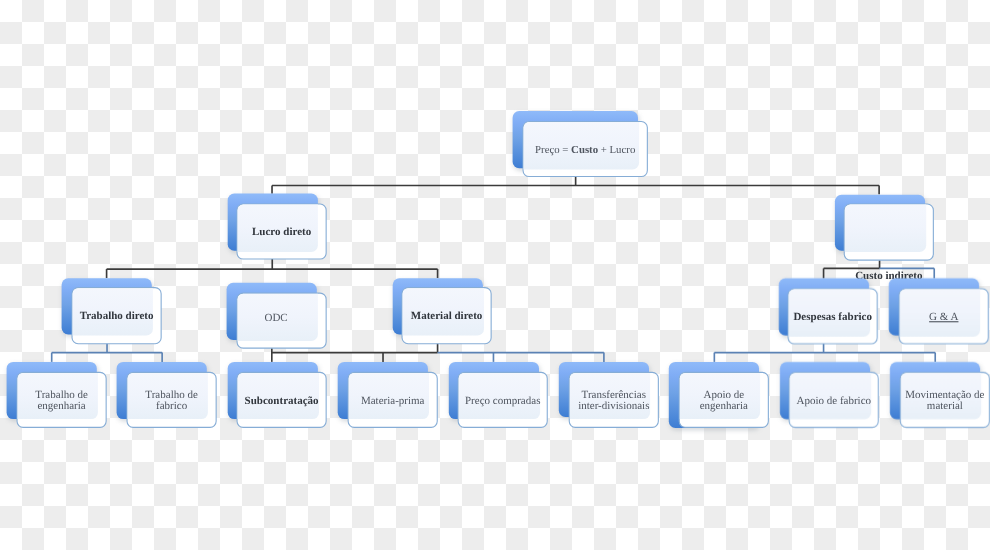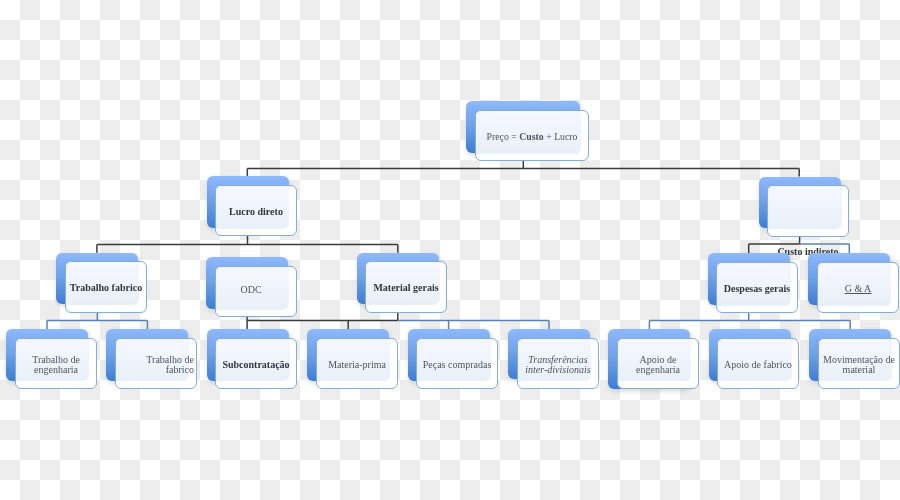--- a/index.html
+++ b/index.html
@@ -92,45 +92,45 @@
           <div class="tint" style="width: 74.4px; height: 43.9px;"></div>
         </div>
         <div class="label b" style="left: 8.6px; top: 9.6px; width: 82px; height: 51.5px; margin-top: 40px;">Custo indireto</div>
       </div>
       <div class="node" style="left: 56.3px; top: 252.8px; width: 82px; height: 51.5px;">
         <div class="shadow"></div>
         <div class="back"></div>
         <div class="front" style="left: 8.6px; top: 8.6px; width: 82px; height: 51.5px;">
           <div class="tint" style="width: 74.4px; height: 43.9px;"></div>
         </div>
-        <div class="label b" style="left: 8.6px; top: 9.6px; width: 82px; height: 51.5px;">Trabalho fabrico</div>
+        <div class="label b" style="left: 8.6px; top: 9.6px; width: 82px; height: 51.5px;">Trabalho direto</div>
       </div>
       <div class="node" style="left: 206.1px; top: 257.2px; width: 82px; height: 51.5px;">
         <div class="shadow"></div>
         <div class="back"></div>
         <div class="front" style="left: 8.6px; top: 8.6px; width: 82px; height: 51.5px;">
           <div class="tint" style="width: 74.4px; height: 43.9px;"></div>
         </div>
         <div class="label" style="left: 8.6px; top: 7px; width: 72px; height: 51.5px;">ODC</div>
       </div>
       <div class="node" style="left: 356.8px; top: 252.8px; width: 82px; height: 51.5px;">
         <div class="shadow"></div>
         <div class="back"></div>
         <div class="front" style="left: 8.6px; top: 8.6px; width: 82px; height: 51.5px;">
           <div class="tint" style="width: 74.4px; height: 43.9px;"></div>
         </div>
-        <div class="label b" style="left: 8.6px; top: 9.6px; width: 82px; height: 51.5px;">Material gerais</div>
+        <div class="label b" style="left: 8.6px; top: 9.6px; width: 82px; height: 51.5px;">Material direto</div>
       </div>
       <div class="node" style="left: 707.7px; top: 253.2px; width: 82px; height: 51.5px;">
         <div class="shadow"></div>
         <div class="back"></div>
         <div class="front" style="left: 8.6px; top: 8.6px; width: 82px; height: 51.5px;">
           <div class="tint" style="width: 74.4px; height: 43.9px;"></div>
         </div>
-        <div class="label b" style="left: 8.6px; top: 9.6px; width: 82px; height: 51.5px;">Despesas gerais</div>
+        <div class="label b" style="left: 8.6px; top: 9.6px; width: 82px; height: 51.5px;">Despesas fabrico</div>
       </div>
       <div class="node" style="left: 808.3px; top: 253.3px; width: 82px; height: 51.5px;">
         <div class="shadow"></div>
         <div class="back"></div>
         <div class="front" style="left: 8.6px; top: 8.6px; width: 82px; height: 51.5px;">
           <div class="tint" style="width: 74.4px; height: 43.9px;"></div>
         </div>
         <div class="label" style="left: 8.6px; top: 9.6px; width: 82px; height: 51.5px; text-decoration: underline;">G &amp; A</div>
       </div>
       <div class="node" style="left: 6px; top: 329px; width: 82px; height: 51.5px;">
@@ -140,21 +140,21 @@
           <div class="tint" style="width: 74.4px; height: 43.9px;"></div>
         </div>
         <div class="label" style="left: 8.6px; top: 9.6px; width: 82px; height: 51.5px;">Trabalho de engenharia</div>
       </div>
       <div class="node" style="left: 106.4px; top: 329px; width: 82px; height: 51.5px;">
         <div class="shadow"></div>
         <div class="back"></div>
         <div class="front" style="left: 8.6px; top: 8.6px; width: 82px; height: 51.5px;">
           <div class="tint" style="width: 74.4px; height: 43.9px;"></div>
         </div>
-        <div class="label" style="left: 8.6px; top: 9.6px; width: 82px; height: 51.5px; text-align: right;">Trabalho de fabrico</div>
+        <div class="label" style="left: 8.6px; top: 9.6px; width: 82px; height: 51.5px;">Trabalho de fabrico</div>
       </div>
       <div class="node" style="left: 206.8px; top: 329px; width: 82px; height: 51.5px;">
         <div class="shadow"></div>
         <div class="back"></div>
         <div class="front" style="left: 8.6px; top: 8.6px; width: 82px; height: 51.5px;">
           <div class="tint" style="width: 74.4px; height: 43.9px;"></div>
         </div>
         <div class="label b" style="left: 8.6px; top: 9.6px; width: 82px; height: 51.5px;">Subcontratação</div>
       </div>
       <div class="node" style="left: 307.2px; top: 329px; width: 82px; height: 51.5px;">
@@ -164,23 +164,23 @@
           <div class="tint" style="width: 74.4px; height: 43.9px;"></div>
         </div>
         <div class="label" style="left: 8.6px; top: 9.6px; width: 82px; height: 51.5px; text-align: right;">Materia-prima</div>
       </div>
       <div class="node" style="left: 407.6px; top: 329px; width: 82px; height: 51.5px;">
         <div class="shadow"></div>
         <div class="back"></div>
         <div class="front" style="left: 8.6px; top: 8.6px; width: 82px; height: 51.5px;">
           <div class="tint" style="width: 74.4px; height: 43.9px;"></div>
         </div>
-        <div class="label" style="left: 8.6px; top: 9.6px; width: 82px; height: 51.5px;">Peças compradas</div>
-      </div>
-      <div class="node" style="left: 508px; top: 329px; width: 82px; height: 50px; font-style: italic;">
+        <div class="label" style="left: 8.6px; top: 9.6px; width: 82px; height: 51.5px;">Preço compradas</div>
+      </div>
+      <div class="node" style="left: 508px; top: 329px; width: 82px; height: 50px;">
         <div class="shadow"></div>
         <div class="back"></div>
         <div class="front" style="left: 8.6px; top: 8.6px; width: 82px; height: 51.5px;">
           <div class="tint" style="width: 74.4px; height: 43.9px;"></div>
         </div>
         <div class="label" style="left: 8.6px; top: 9.6px; width: 82px; height: 51.5px;">Transferências inter-divisionais</div>
       </div>
       <div class="node" style="left: 608.4px; top: 329px; width: 82px; height: 60px;">
         <div class="shadow"></div>
         <div class="back"></div>

